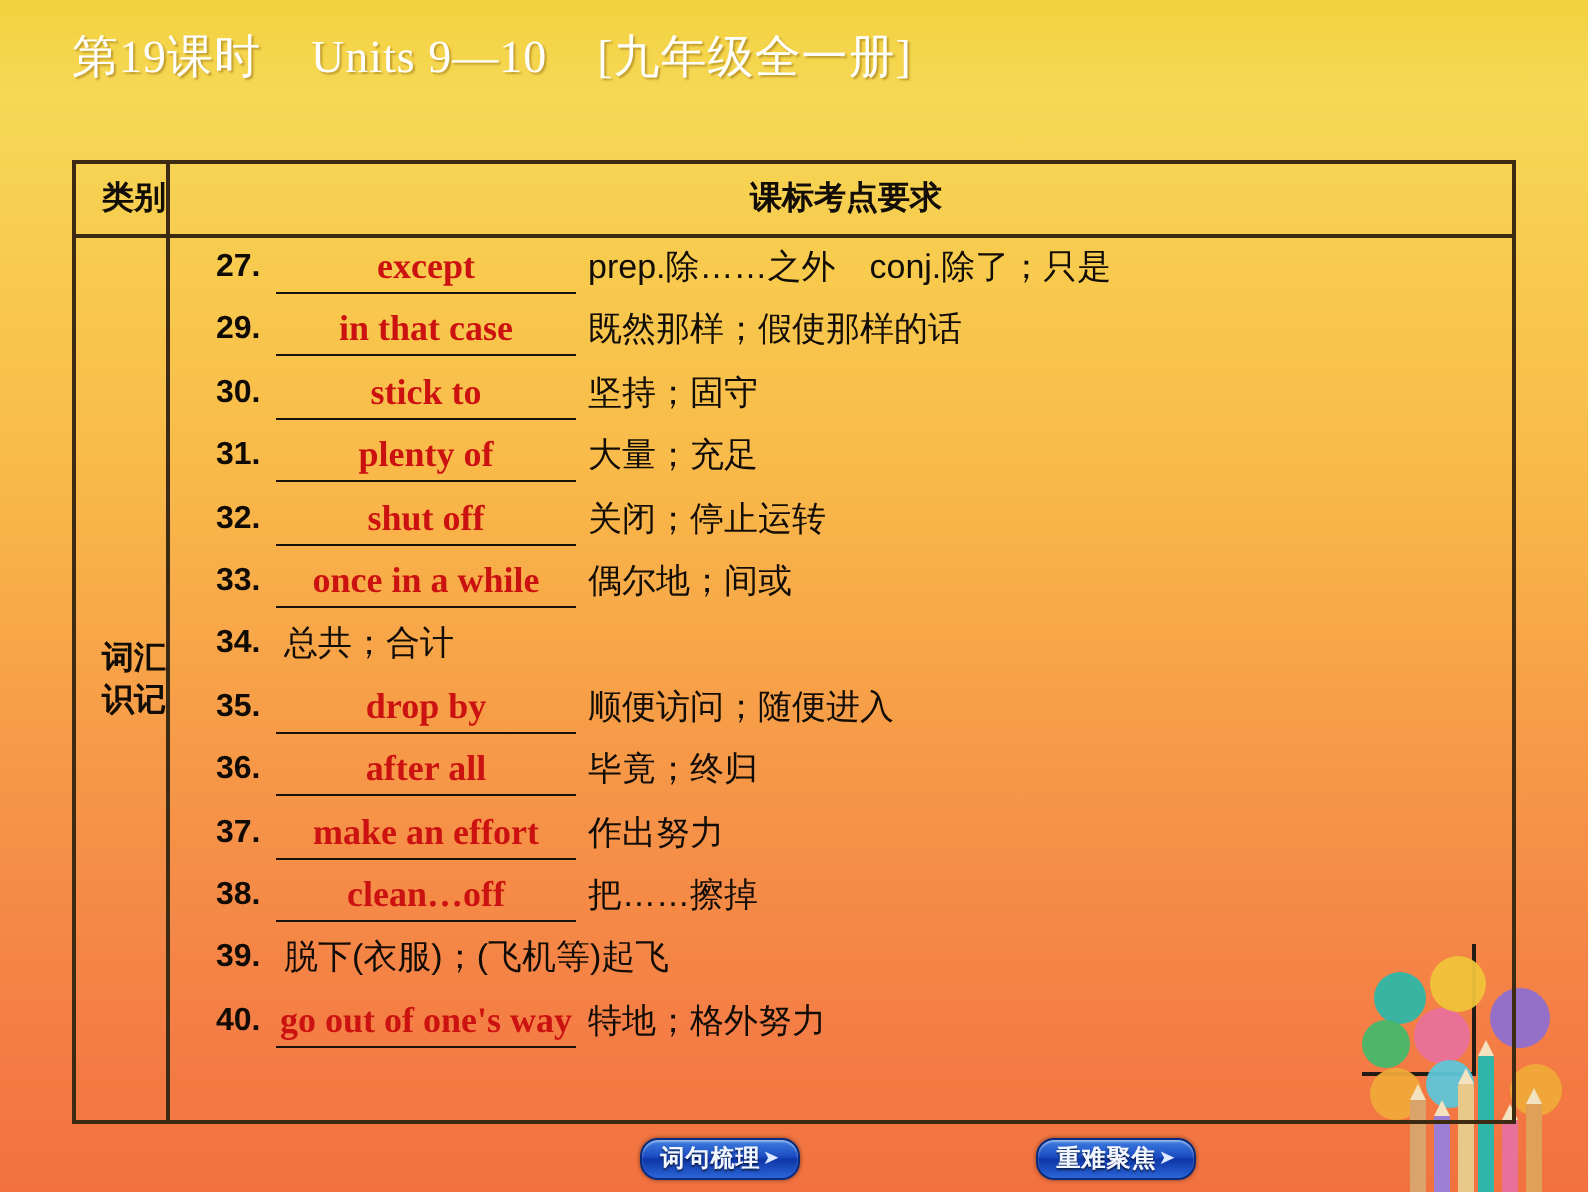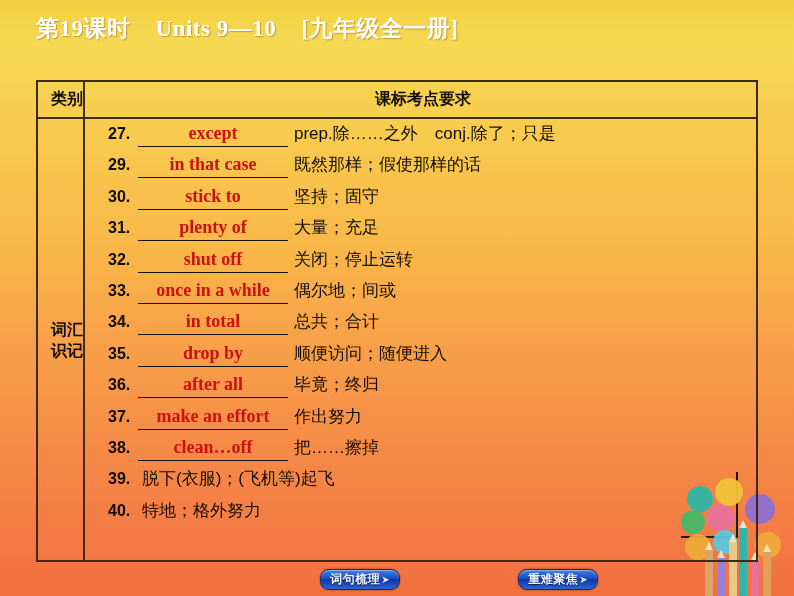--- a/index.html
+++ b/index.html
@@ -83,21 +83,21 @@
     left: 0; top: 12px;
     width: 794px;
     height: 38px;
   }
   #header-title {
     position: absolute;
     left: 36px;
     top: 0;
     color: #ffffff;
     font-family: "Liberation Serif", "DejaVu Serif", serif;
-    font-weight: bold;
+    font-weight: normal;
     font-size: 23px;
     line-height: 34px;
     letter-spacing: 0.5px;
     text-shadow: 1px 1px 1px rgba(150,110,20,.55);
     white-space: pre;
   }
 
   
   #vocab-table {
     position: absolute;
@@ -331,21 +331,20 @@
             <span class="vblank"><span class="vterm">shut off</span></span>
             <span class="vdef">关闭；停止运转</span>
           </div>
           <div class="vrow">
             <span class="vnum">33.</span>
             <span class="vblank"><span class="vterm">once in a while</span></span>
             <span class="vdef">偶尔地；间或</span>
           </div>
           <div class="vrow">
             <span class="vnum">34.</span>
-            <span class="vblank"><span class="vterm">in total</span></span>
             <span class="vdef">总共；合计</span>
           </div>
           <div class="vrow">
             <span class="vnum">35.</span>
             <span class="vblank"><span class="vterm">drop by</span></span>
             <span class="vdef">顺便访问；随便进入</span>
           </div>
           <div class="vrow">
             <span class="vnum">36.</span>
             <span class="vblank"><span class="vterm">after all</span></span>
@@ -360,20 +359,21 @@
             <span class="vnum">38.</span>
             <span class="vblank"><span class="vterm">clean…off</span></span>
             <span class="vdef">把……擦掉</span>
           </div>
           <div class="vrow">
             <span class="vnum">39.</span>
             <span class="vdef">脱下(衣服)；(飞机等)起飞</span>
           </div>
           <div class="vrow">
             <span class="vnum">40.</span>
+            <span class="vblank"><span class="vterm">go out of one's way</span></span>
             <span class="vdef">特地；格外努力</span>
           </div>
         </div>
     </div>
 
   </div>
 
   <div class="navbtn" id="btn-left">
     <span class="navlabel">词句梳理</span>
     <span class="navarrow">➤</span>

